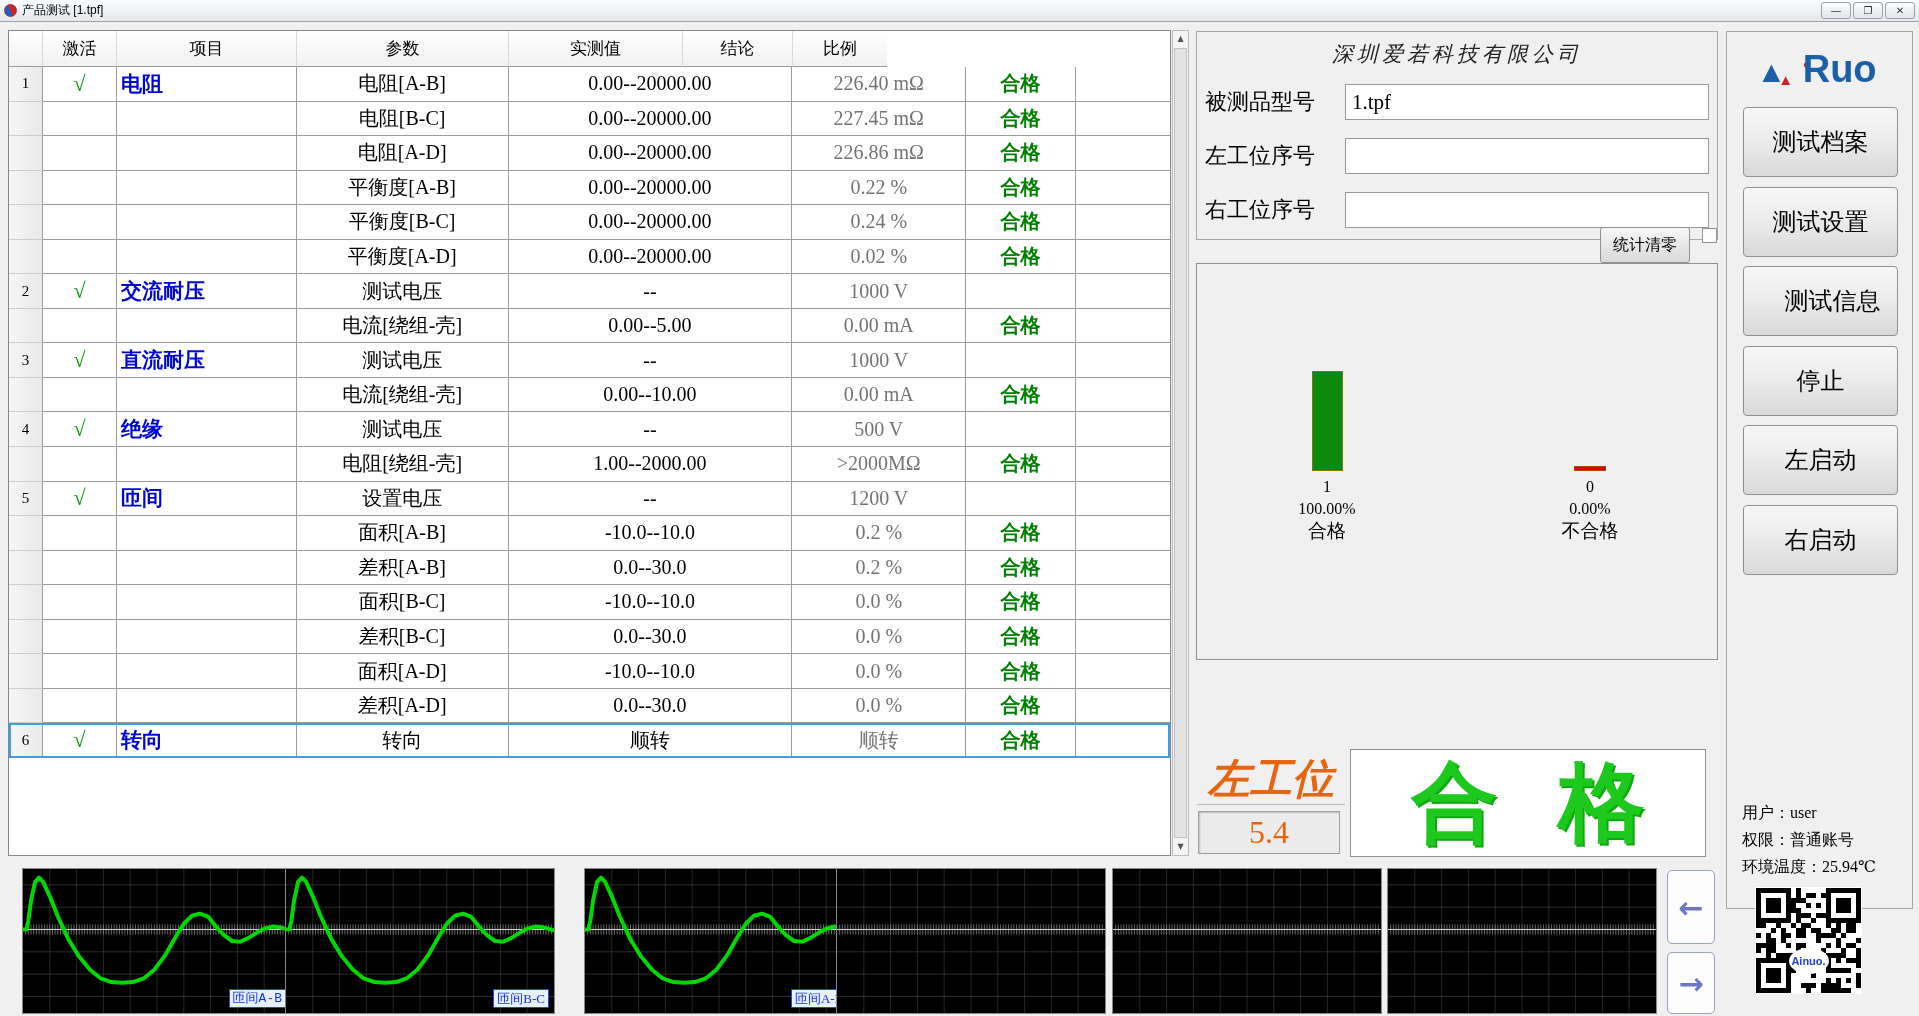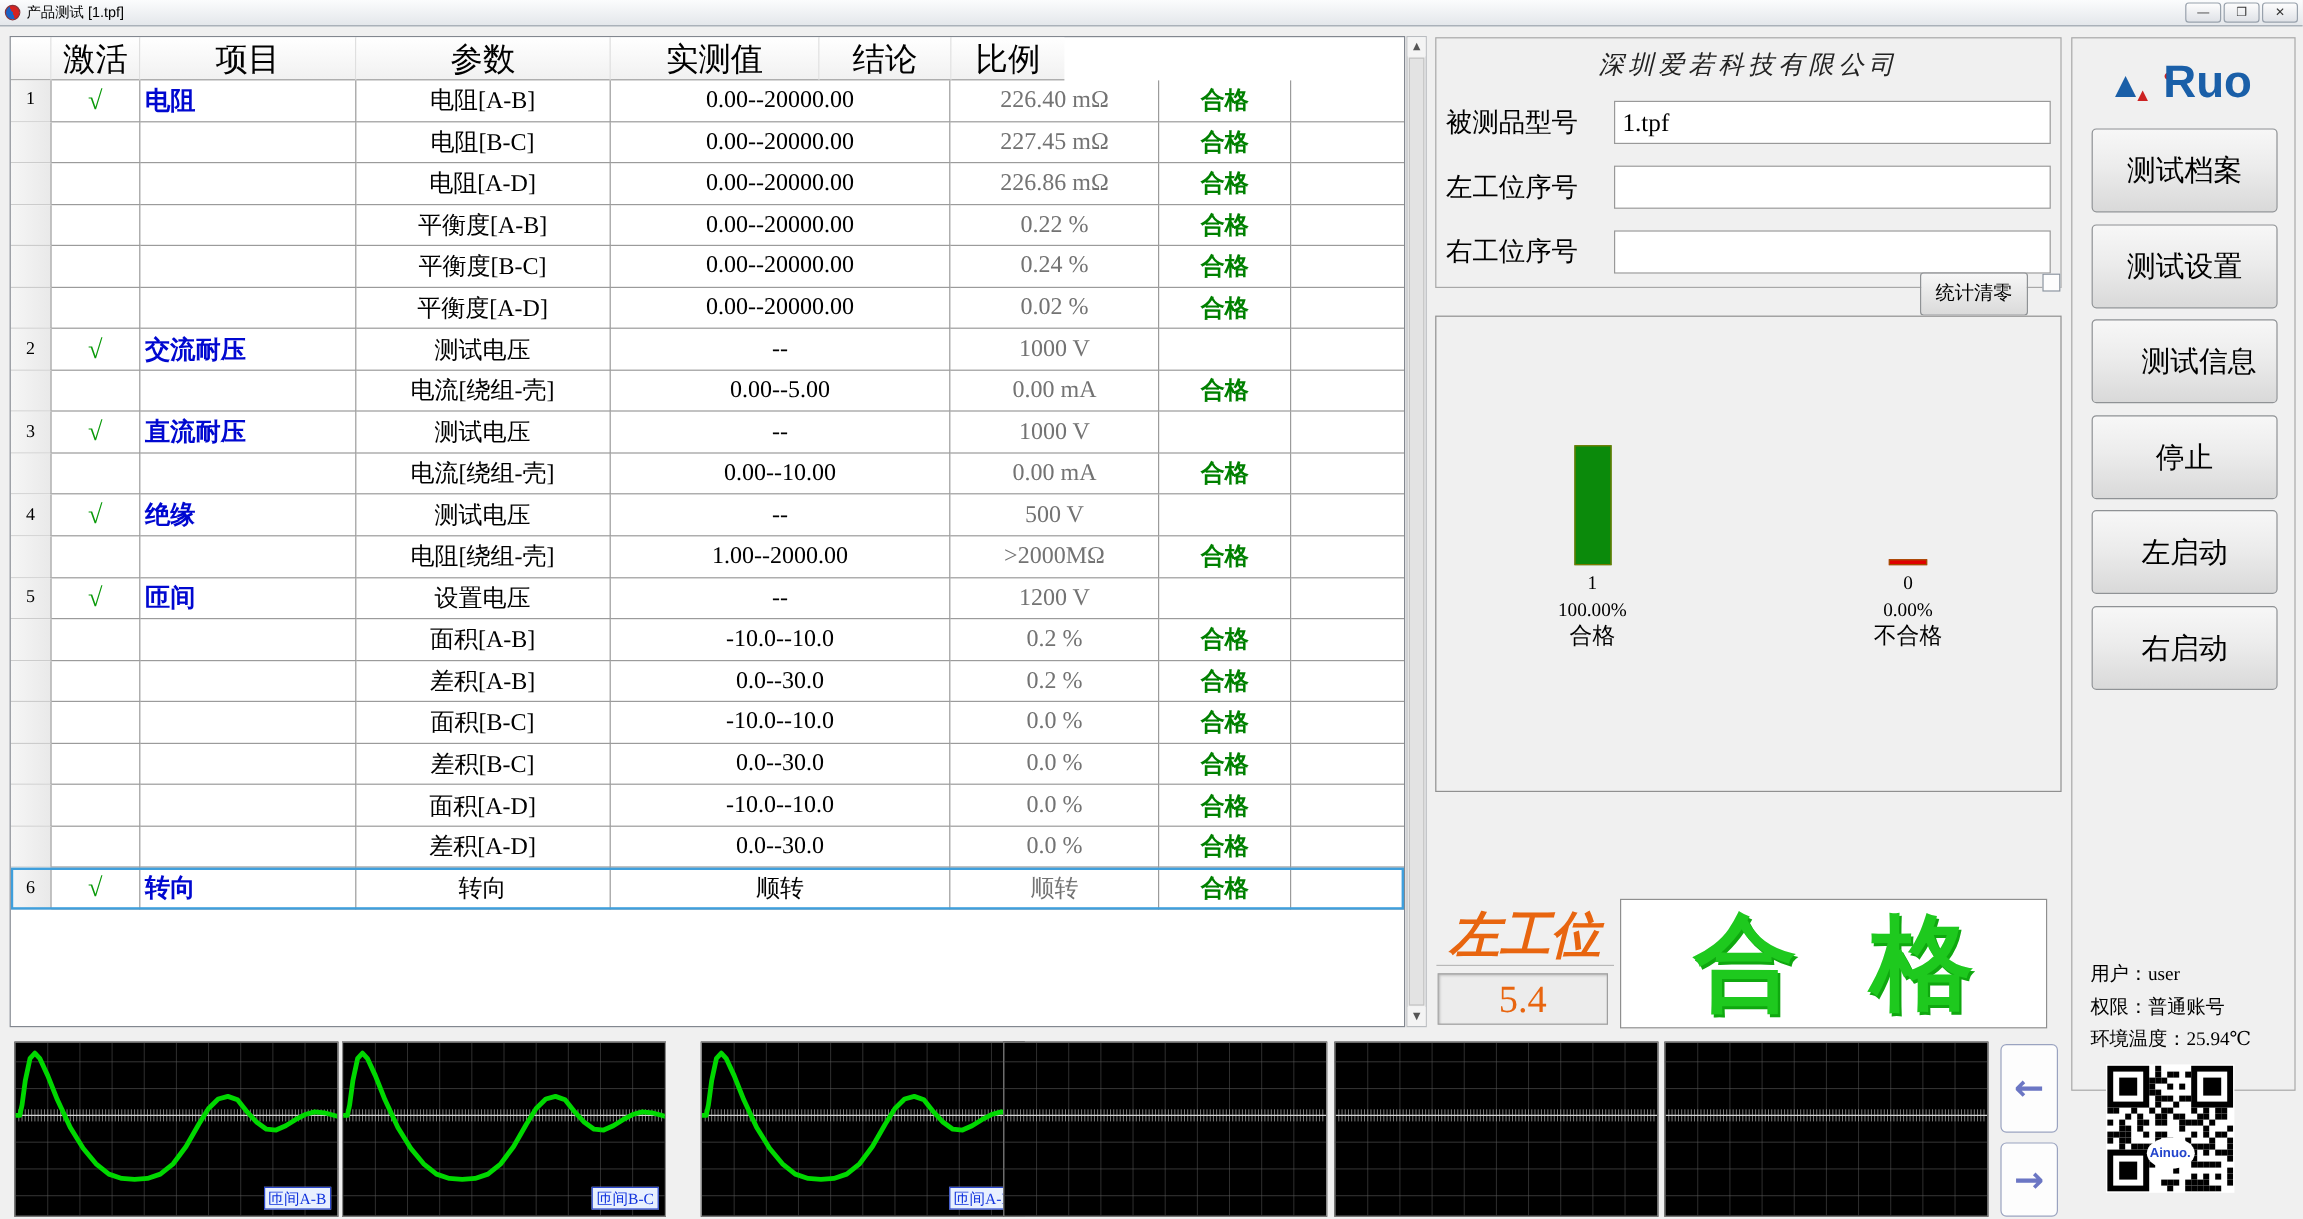--- a/index.html
+++ b/index.html
@@ -21,21 +21,21 @@
     background:linear-gradient(#fdfdfd,#dfe2e7); font-size:10px; line-height:15px;
     text-align:center; color:#333; }
   
   .table-widget { position:absolute; left:8px; top:30px; width:1163px; height:826px;
     background:#fff; border:1px solid #82878f; overflow:hidden; }
   .trow { display:flex; height:34.55px; }
   .trow.hdr { height:36px; }
   .cell { border-right:1px solid #9b9b9b; border-bottom:1px solid #9b9b9b;
     display:flex; align-items:center; justify-content:center;
     font-size:20px; overflow:hidden; white-space:nowrap; }
-  .hcell { background:linear-gradient(#ffffff,#f1f1f1); font-size:27px;
+  .hcell { background:linear-gradient(#ffffff,#f1f1f1); font-size:17px;
     border-right:1px solid #d8d8d8; border-bottom:1px solid #9b9b9b; }
   .c0 { width:34px; } .c1 { width:74px; } .c2 { width:180px; }
   .c3 { width:212px; } .c4 { width:284px; } .c5 { width:174px; }
   .c6 { width:110px; } .c7 { width:94px; border-right:none; }
   .numcell { background:linear-gradient(to right,#f6f6f6,#e9e9e9);
     border-bottom:1px solid #cccccc; font-size:15px; }
   .chk { color:#0a9a0a; font-weight:bold; font-size:22px; }
   .item { justify-content:flex-start; padding-left:4px; color:#0008d0;
     font-weight:bold; font-size:21px; }
   .meas { color:#737373; }
@@ -542,21 +542,21 @@
         <rect x="80" y="10" width="15" height="15" fill="#000"></rect>
         <rect x="0" y="70" width="35" height="35" fill="#000"></rect>
         <rect x="5" y="75" width="25" height="25" fill="#fff"></rect>
         <rect x="10" y="80" width="15" height="15" fill="#000"></rect>
       </svg>
     <div class="qr-logo">Ainuo.</div>
   </div>
 </div>
 
 <div id="wave-strip">
-    <div class="wave-panel" style="left: 12px;">
+    <div class="wave-panel" style="left: 22px; font-family: Liberation Mono, monospace;">
       <svg viewBox="0 0 100 100" preserveAspectRatio="none">
         <line x1="10" y1="0" x2="10" y2="100" stroke="#4f4f4f" stroke-width="0.5" vector-effect="non-scaling-stroke"></line>
         <line x1="20" y1="0" x2="20" y2="100" stroke="#4f4f4f" stroke-width="0.5" vector-effect="non-scaling-stroke"></line>
         <line x1="30" y1="0" x2="30" y2="100" stroke="#4f4f4f" stroke-width="0.5" vector-effect="non-scaling-stroke"></line>
         <line x1="40" y1="0" x2="40" y2="100" stroke="#4f4f4f" stroke-width="0.5" vector-effect="non-scaling-stroke"></line>
         <line x1="50" y1="0" x2="50" y2="100" stroke="#4f4f4f" stroke-width="0.5" vector-effect="non-scaling-stroke"></line>
         <line x1="60" y1="0" x2="60" y2="100" stroke="#4f4f4f" stroke-width="0.5" vector-effect="non-scaling-stroke"></line>
         <line x1="70" y1="0" x2="70" y2="100" stroke="#4f4f4f" stroke-width="0.5" vector-effect="non-scaling-stroke"></line>
         <line x1="80" y1="0" x2="80" y2="100" stroke="#4f4f4f" stroke-width="0.5" vector-effect="non-scaling-stroke"></line>
         <line x1="90" y1="0" x2="90" y2="100" stroke="#4f4f4f" stroke-width="0.5" vector-effect="non-scaling-stroke"></line>

